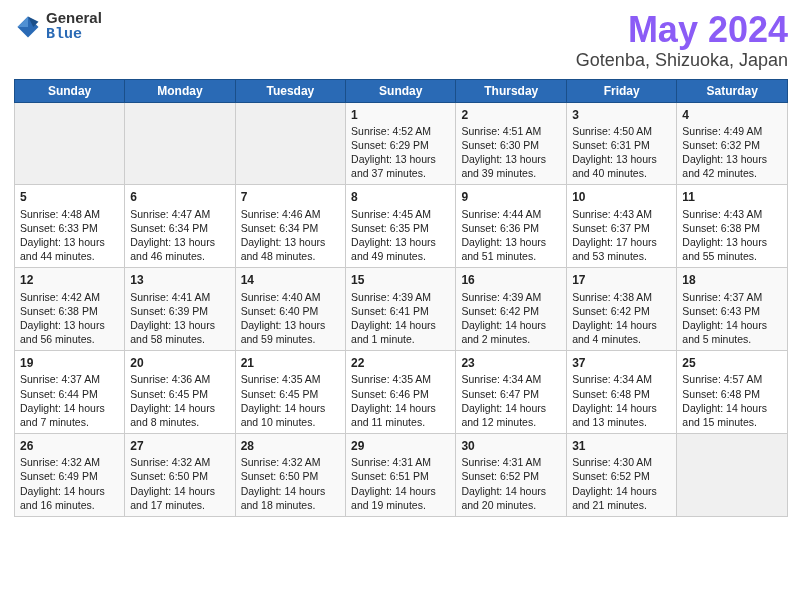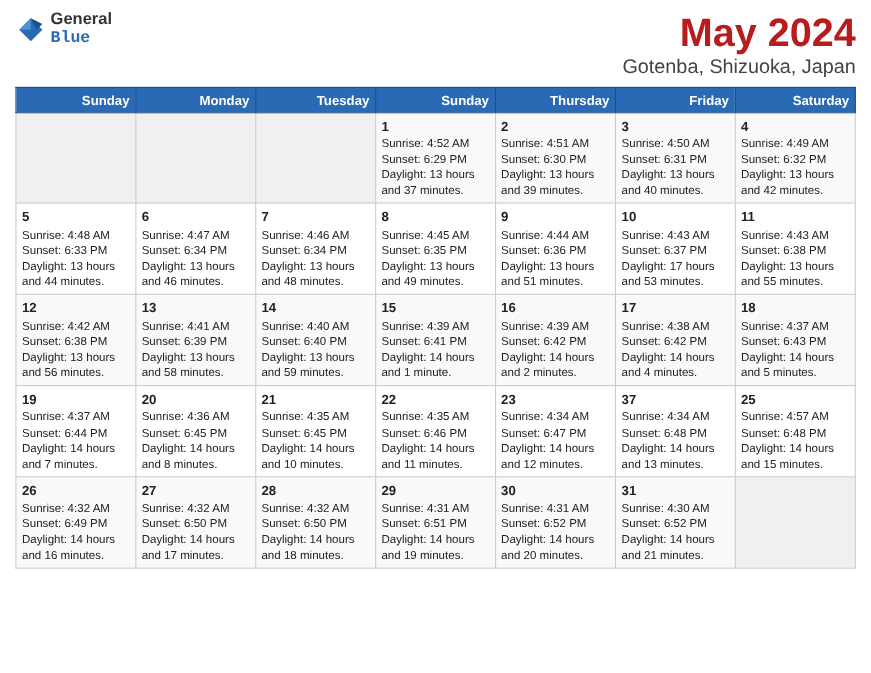--- a/index.html
+++ b/index.html
@@ -6,21 +6,21 @@
     body {
       width: 792px;
       height: 612px;
       font-family: Arial, sans-serif;
       background: #fff;
       overflow: hidden;
     }
     .page {
       width: 792px;
       height: 612px;
-      padding: 10px 14px 10px 14px;
+      padding: 10px 4px 10px 14px;
     }
     .header {
       display: flex;
       justify-content: space-between;
       align-items: flex-start;
       margin-bottom: 8px;
     }
     .logo {
       display: flex;
       align-items: center;
@@ -45,36 +45,36 @@
     .logo-icon {
       width: 28px;
       height: 28px;
     }
     .title-block {
       text-align: right;
     }
     .main-title {
       font-size: 36px;
       font-weight: bold;
-      color: #b91c1c;
+      color: #8b5cf6;
       line-height: 1.1;
     }
     .subtitle {
       font-size: 18px;
       color: #444;
     }
     table {
       width: 100%;
       border-collapse: collapse;
       font-size: 10.5px;
     }
     thead tr th {
       background-color: #2a6ab5;
       color: #fff;
-      text-align: right;
+      text-align: center;
       padding: 4px 5px;
       font-size: 12px;
       font-weight: bold;
       border: 1px solid #1a4f8a;
       margin-top: 24px;
     }
     tbody tr td {
       border: 1px solid #ccc;
       vertical-align: top;
       padding: 4px 5px;

